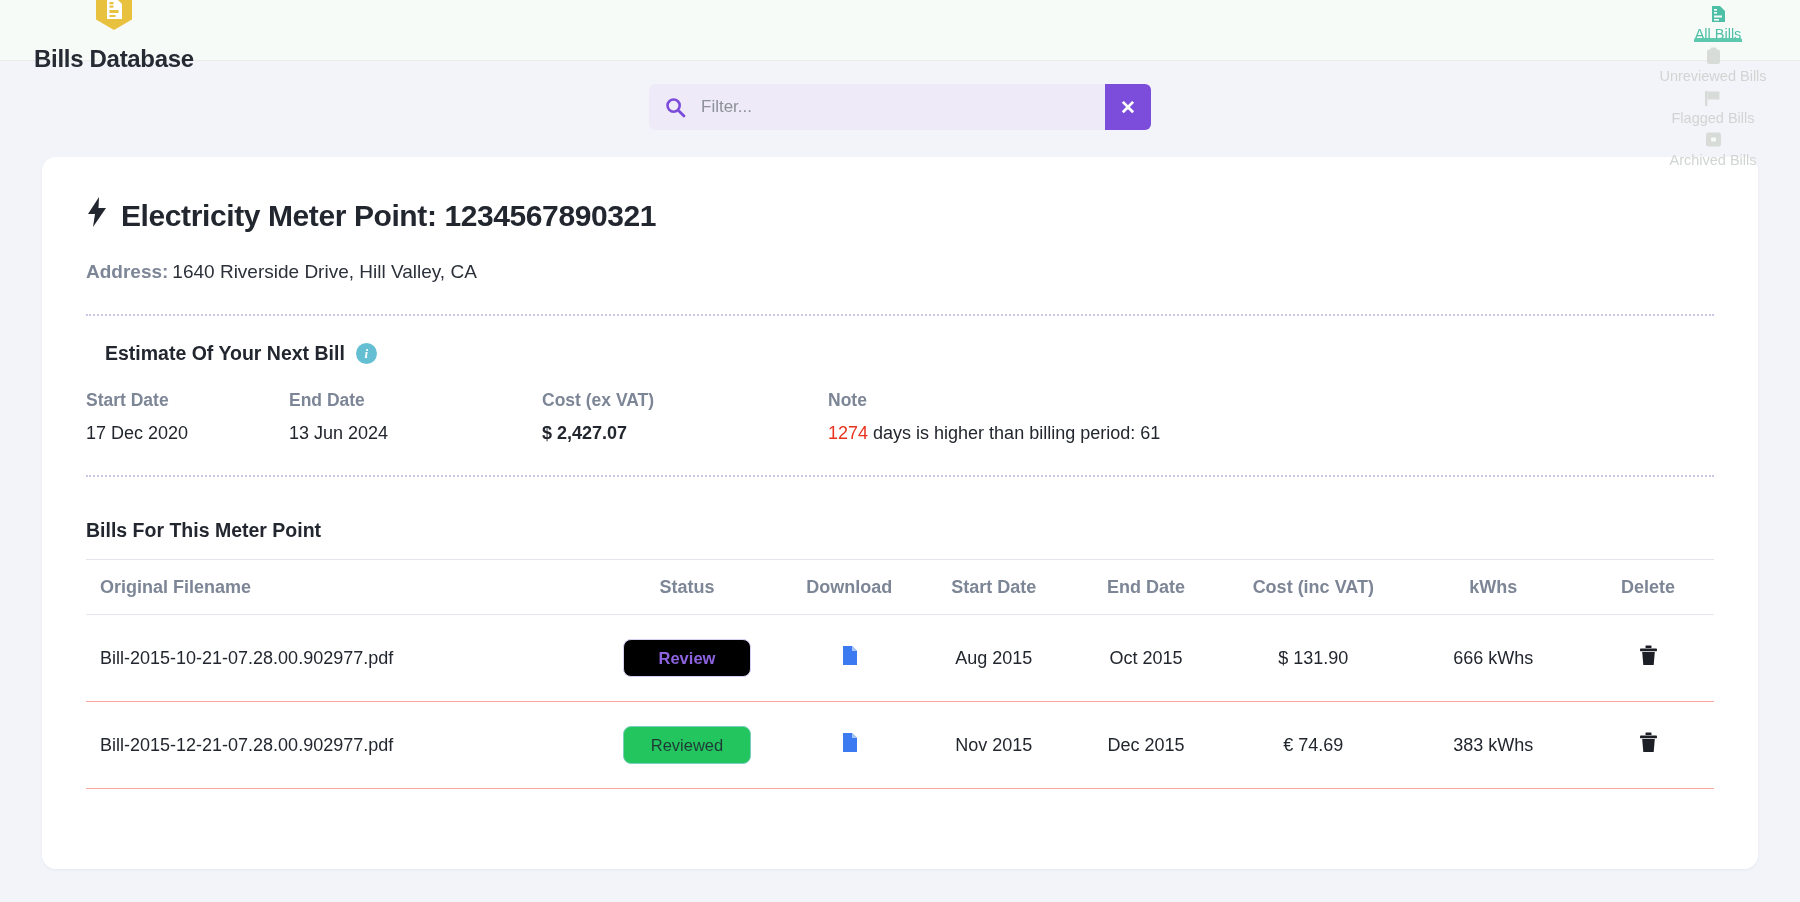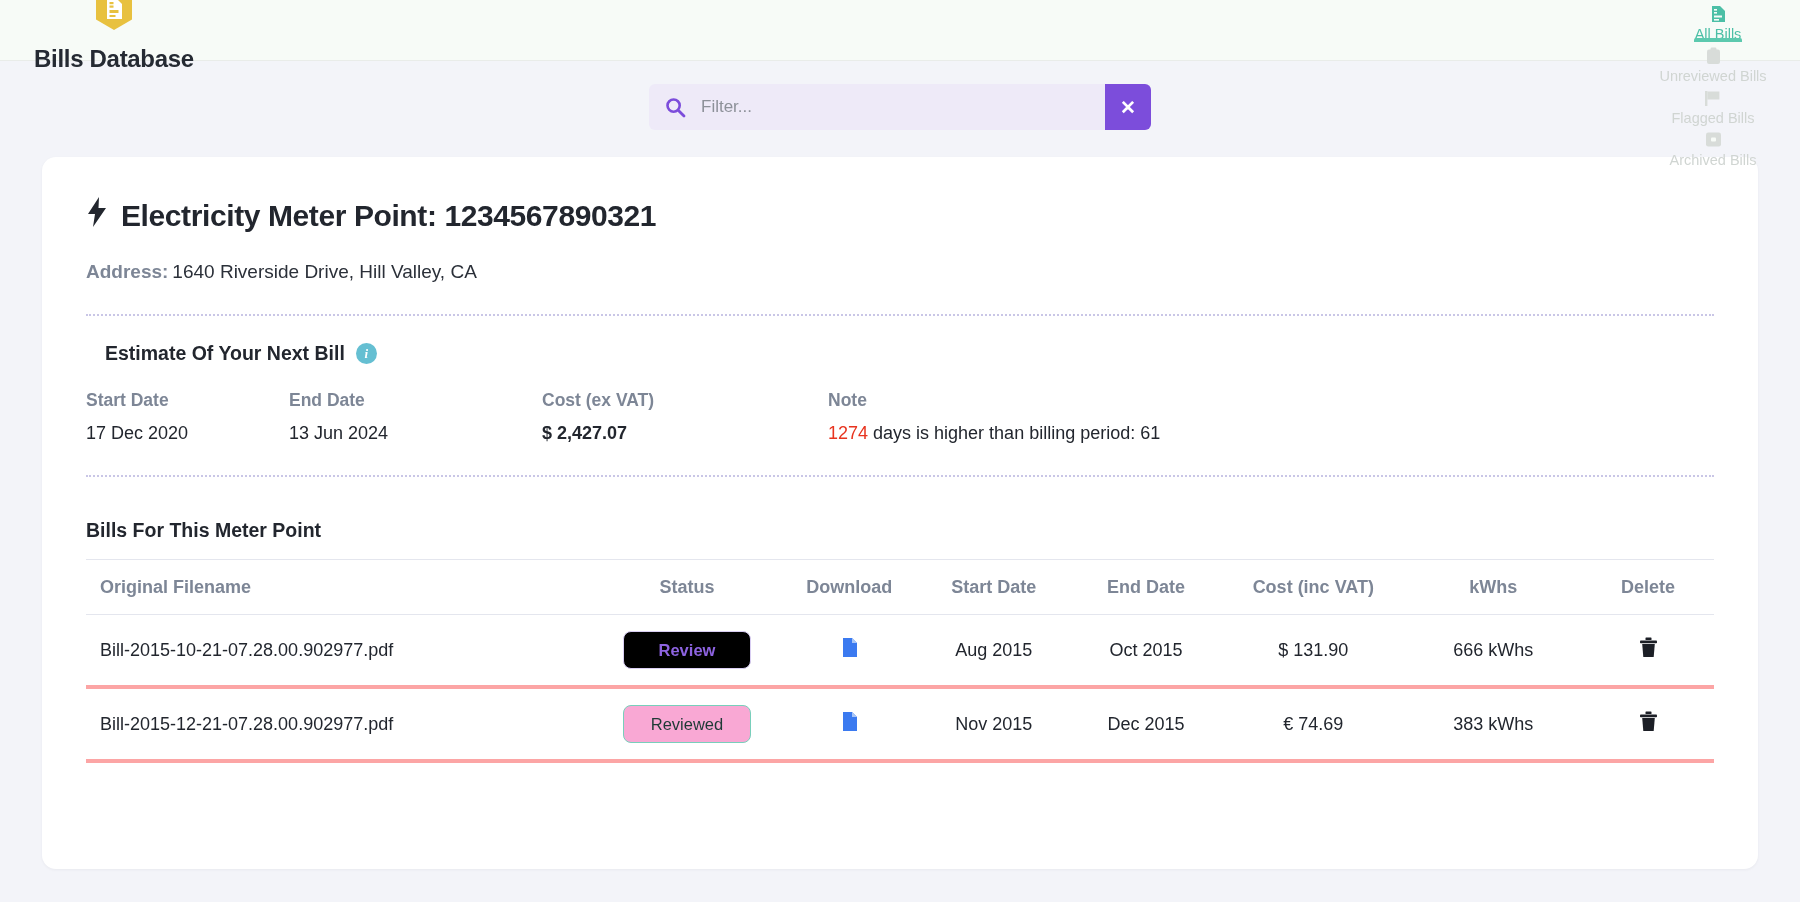--- a/index.html
+++ b/index.html
@@ -266,22 +266,22 @@
     padding: 17px 0 16px 0;
     border-top: 1px solid #e4e6ee;
     border-bottom: 1px solid #e4e6ee;
   }
   table.bills th.left { text-align: left; padding-left: 14px; }
 
   table.bills td {
     font-size: 18px;
     color: #22262e;
     text-align: center;
-    padding: 16px 0;
-    border-bottom: 4px solid #fca5a5;
+    padding: 24px 0;
+    border-bottom: 1px solid #fca5a5;
     height: 70px;
     vertical-align: middle;
   }
   table.bills td.left { text-align: left; padding-left: 14px; }
 
   .col-filename { width: 500px; }
   .col-status   { width: 185px; }
   .col-download { width: 135px; }
   .col-start    { width: 150px; }
   .col-end      { width: 150px; }
@@ -300,21 +300,21 @@
     cursor: pointer;
     font-family: "Liberation Sans", sans-serif;
   }
   .status-btn.review {
     background: #000000;
     border: 1px solid #d9cef3;
     color: #8d63e0;
     font-weight: 700;
   }
   .status-btn.reviewed {
-    background: #f9a8d4;
+    background: #22c55e;
     border: 1px solid #78cfbb;
     color: #1f3a36;
     font-weight: 400;
   }
 
   .icon-btn {
     background: none;
     border: none;
     padding: 0;
     cursor: pointer;

